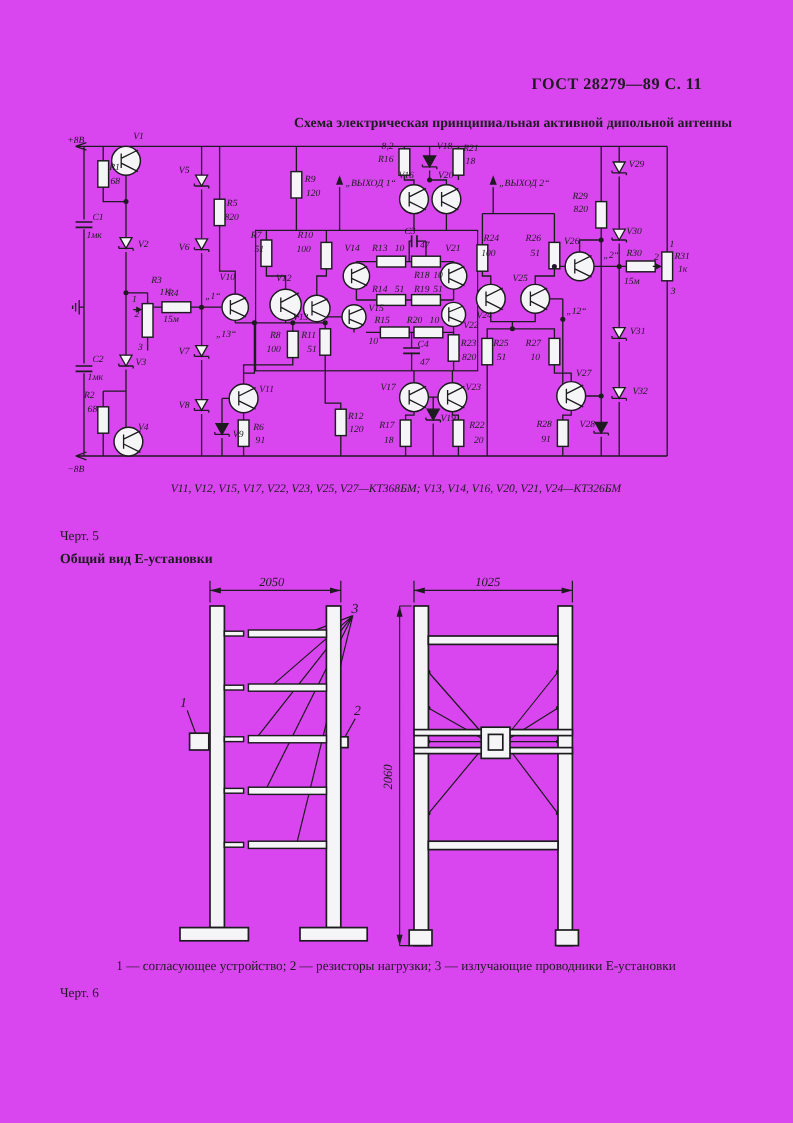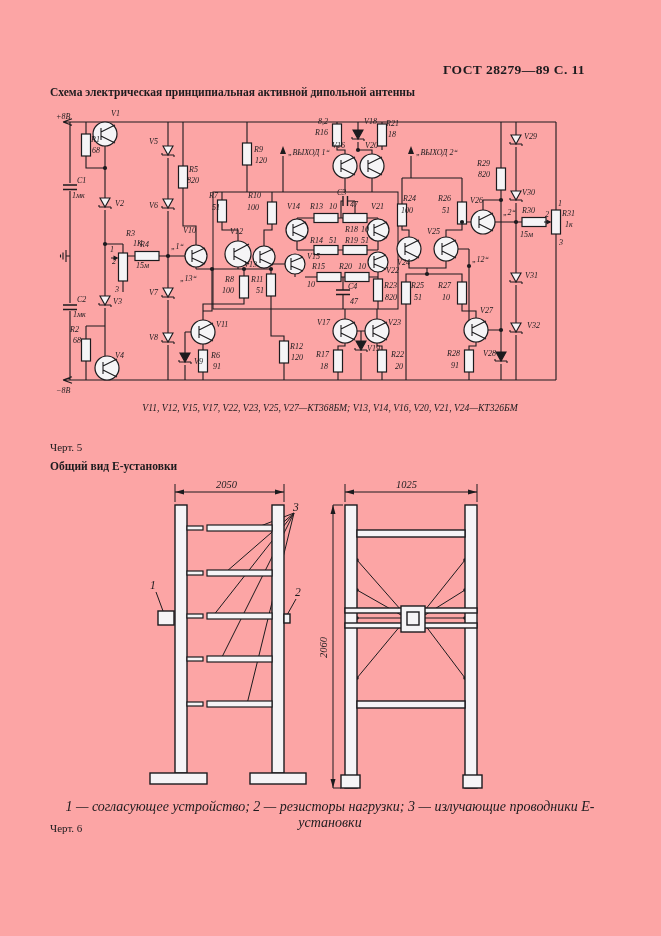--- a/index.html
+++ b/index.html
@@ -1,23 +1,23 @@
 <!DOCTYPE html>
 <html><head>
 <meta charset="utf-8">
 <style>
   html,body{margin:0;padding:0;}
   body{width:661px;height:936px;background:#f5f4f6;font-family:"Liberation Serif",serif;color:#1c1b1e;overflow:hidden;}
-  .page{position:relative;width:661px;height:936px;background:#fca5a5;}
+  .page{position:relative;width:661px;height:936px;background:#d946ef;}
   .hdr{position:absolute;top:62px;left:0;width:585px;text-align:right;font-weight:bold;font-size:13.5px;letter-spacing:.4px;}
-  .t5{position:absolute;top:86px;left:50px;width:560px;text-align:left;font-weight:bold;font-size:11.5px;}
+  .t5{position:absolute;top:97px;left:50px;width:560px;text-align:right;font-weight:bold;font-size:11.5px;}
   .complist{position:absolute;top:401px;left:40px;width:580px;text-align:center;font-style:italic;font-size:9.6px;line-height:13px;}
   .cap5{position:absolute;top:441px;left:50px;width:560px;text-align:left;font-size:11px;}
   .t6{position:absolute;top:460px;left:50px;width:560px;text-align:left;font-weight:bold;font-size:11.5px;}
-  .legend{position:absolute;top:799px;left:40px;width:580px;text-align:center;font-style:italic;font-size:14px;}
+  .legend{position:absolute;top:799px;left:40px;width:580px;text-align:center;font-size:11px;}
   .cap6{position:absolute;top:822px;left:50px;width:560px;text-align:left;font-size:11px;}
   svg{position:absolute;}
   #schematic-svg{left:55px;top:106px;}
   #fig6-svg{left:130px;top:475px;}
   .w{stroke:#1c1b1e;stroke-width:1.1;fill:none;}
   .thin{stroke:#1c1b1e;stroke-width:1;fill:none;}
   .struct{stroke:#1c1b1e;stroke-width:1.4;fill:#f5f4f6;}
   .dimtxt{font-family:"Liberation Serif",serif;font-style:italic;font-size:10.5px;fill:#1c1b1e;}
   .callout{font-family:"Liberation Serif",serif;font-style:italic;font-size:11.5px;fill:#1c1b1e;}
 </style>

